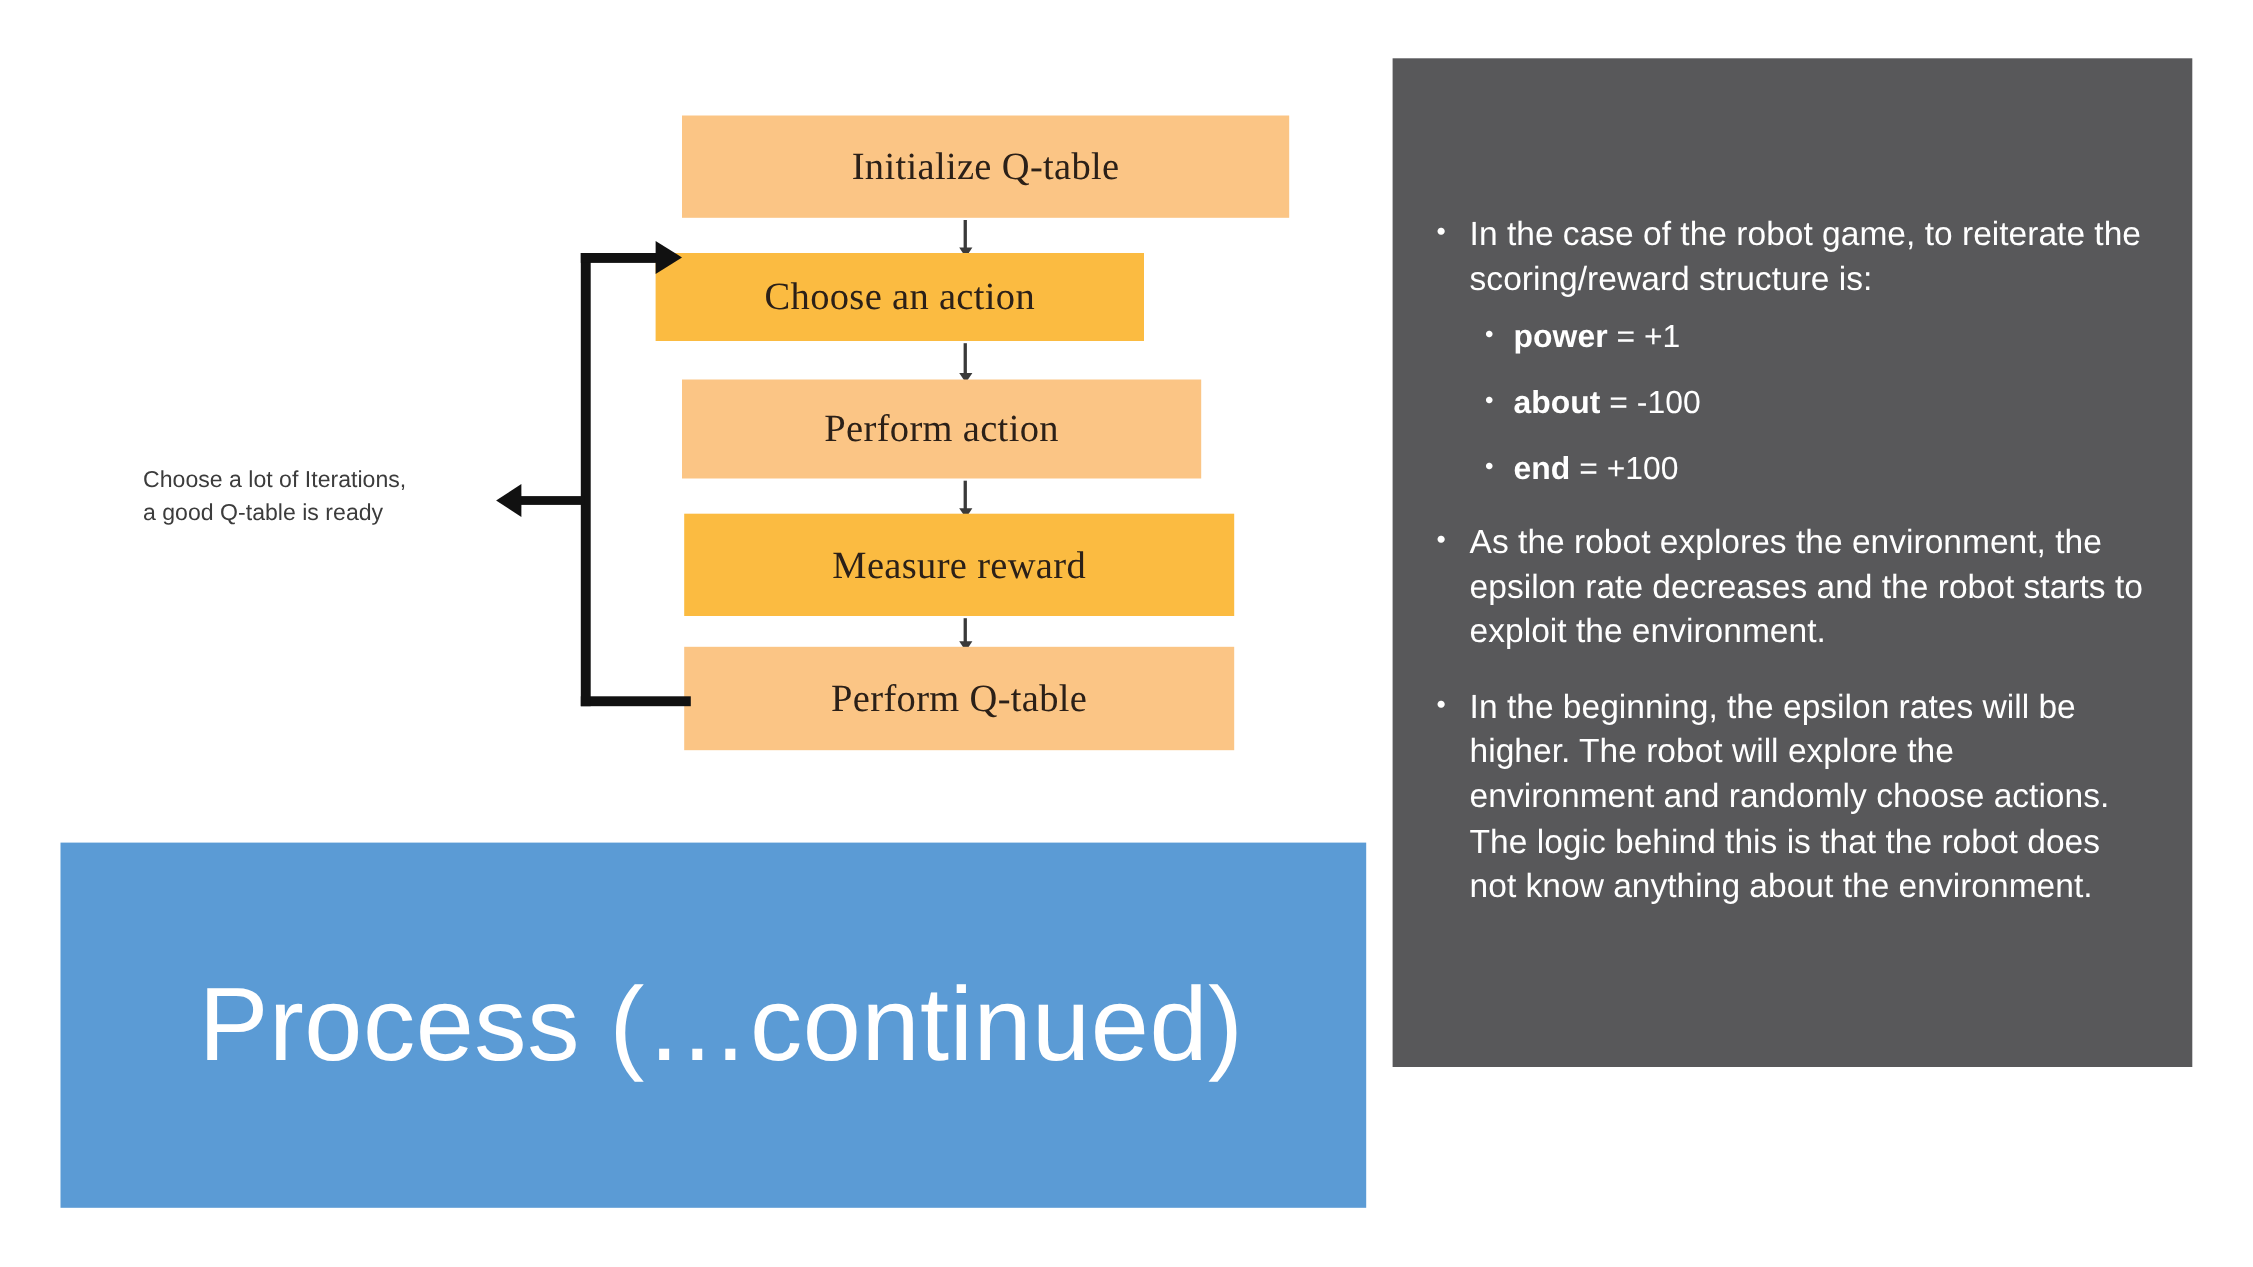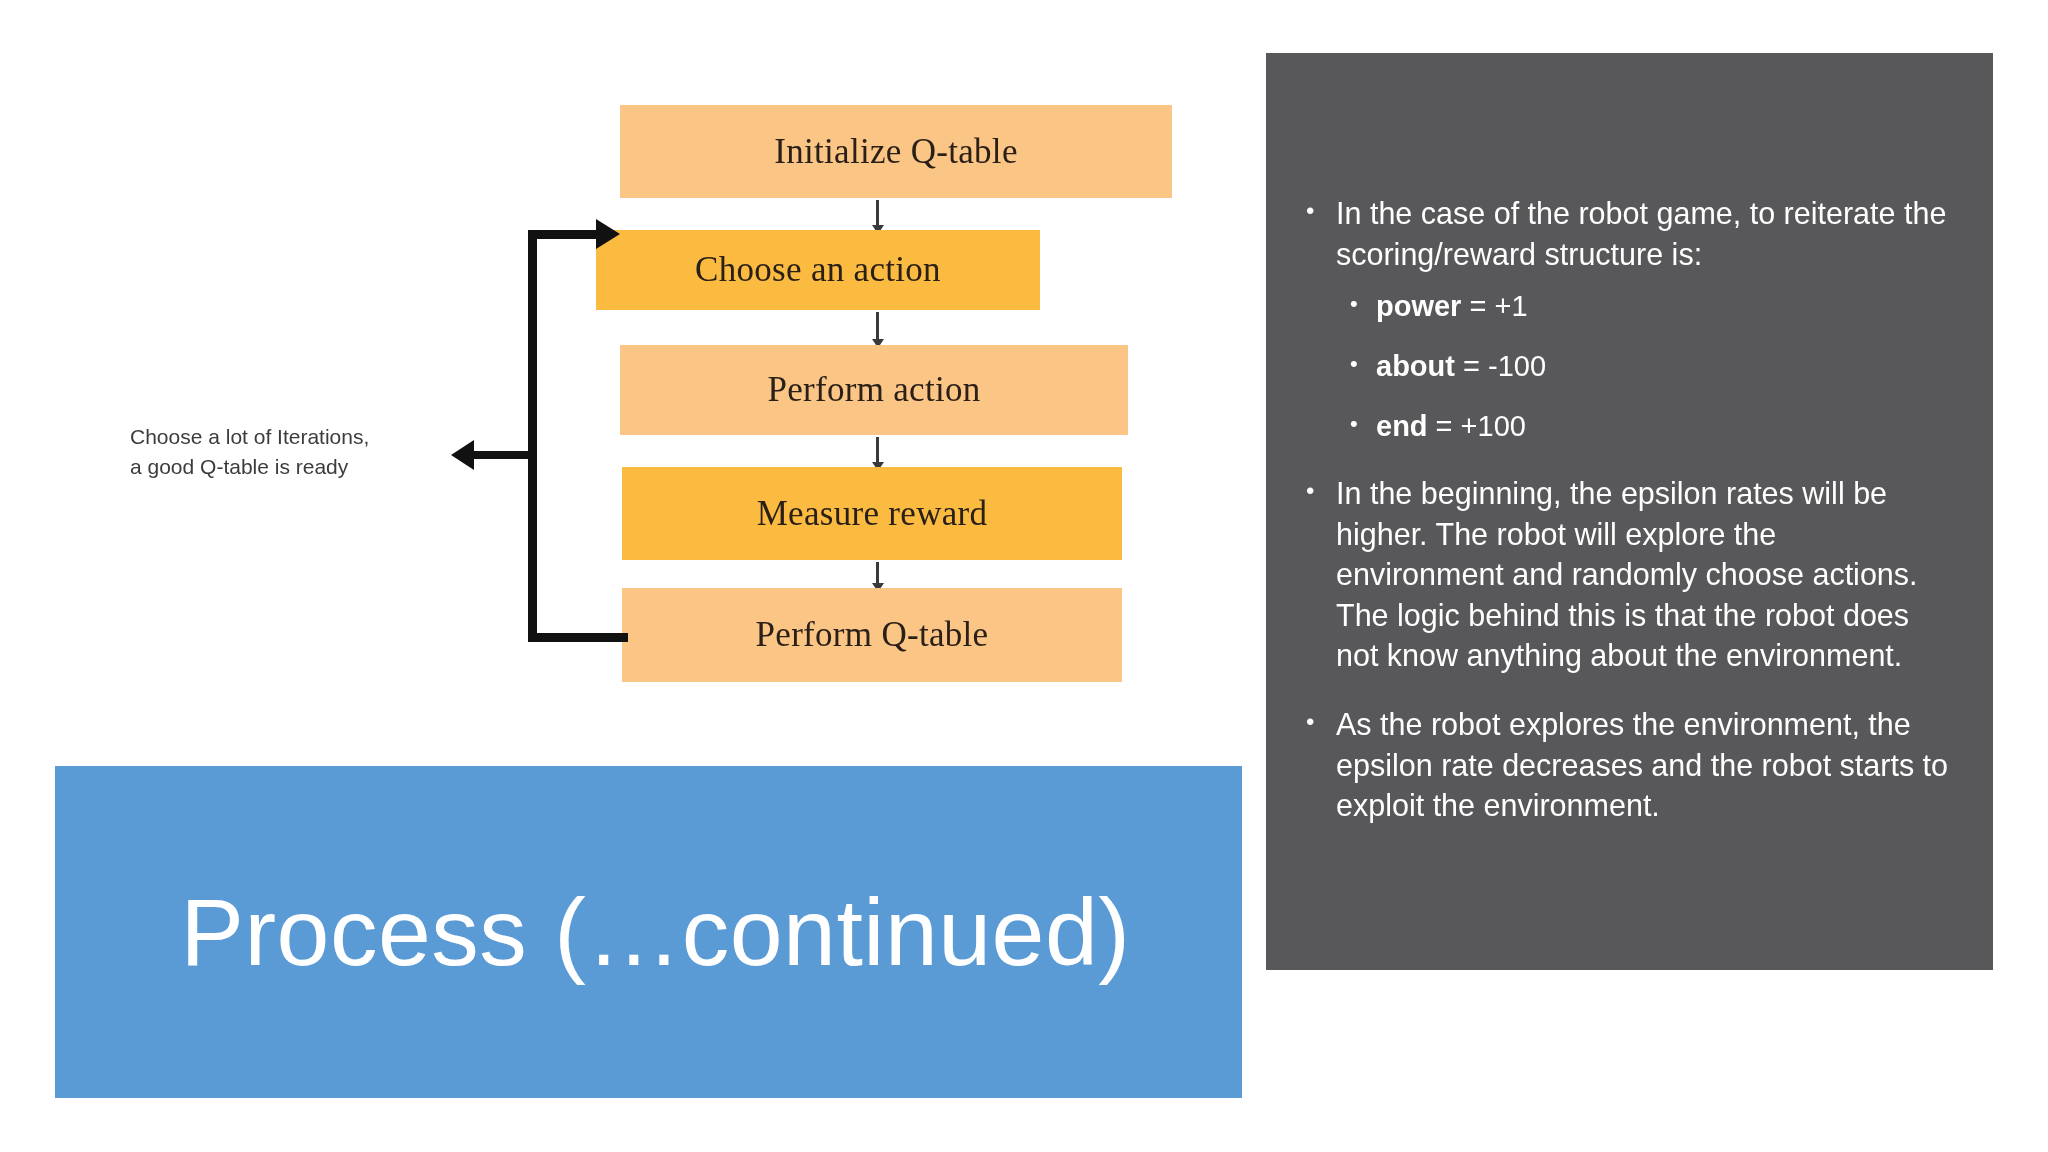--- a/index.html
+++ b/index.html
@@ -43,21 +43,21 @@
     color: #2b2018;
     letter-spacing: 0.3px;
     white-space: nowrap;
   }
   .fc-box.light { background: #fbc585; }
   .fc-box.dark  { background: #fbbb41; }
 
   
   #box-init    { left: 490px; top:  45px; width: 552px; height: 93px; }
   #box-choose  { left: 466px; top: 170px; width: 444px; height: 80px; }
-  #box-perform { left: 490px; top: 285px; width: 508px; height: 90px; }
+  #box-perform { left: 490px; top: 285px; width: 472px; height: 90px; }
   #box-measure { left: 492px; top: 407px; width: 500px; height: 93px; }
   #box-update  { left: 492px; top: 528px; width: 500px; height: 94px; }
 
   
   .connector {
     position: absolute;
     left: 746px;
     width: 3px;
     background: #3a3a3a;
   }
@@ -276,23 +276,23 @@
       <li>
         <span>In the case of the robot game, to reiterate the scoring/reward structure is:</span>
         <ul class="sub">
           <li><span class="kw">power</span><span> = +1</span></li>
           <li><span class="kw">about</span><span> = -100</span></li>
           <li><span class="kw">end</span><span> = +100</span></li>
         </ul>
       </li>
 
       <li class="gap-top">
+        <span>As the robot explores the environment, the epsilon rate decreases and the robot starts to exploit the environment.</span>
+      </li>
+
+      <li class="gap-top">
         <span>In the beginning, the epsilon rates will be higher. The robot will explore the environment and randomly choose actions. The logic behind this is that the robot does not know anything about the environment.</span>
       </li>
 
-      <li class="gap-top">
-        <span>As the robot explores the environment, the epsilon rate decreases and the robot starts to exploit the environment.</span>
-      </li>
-
     </ul>
   </div>
 
 </div>
 
 </body></html>

